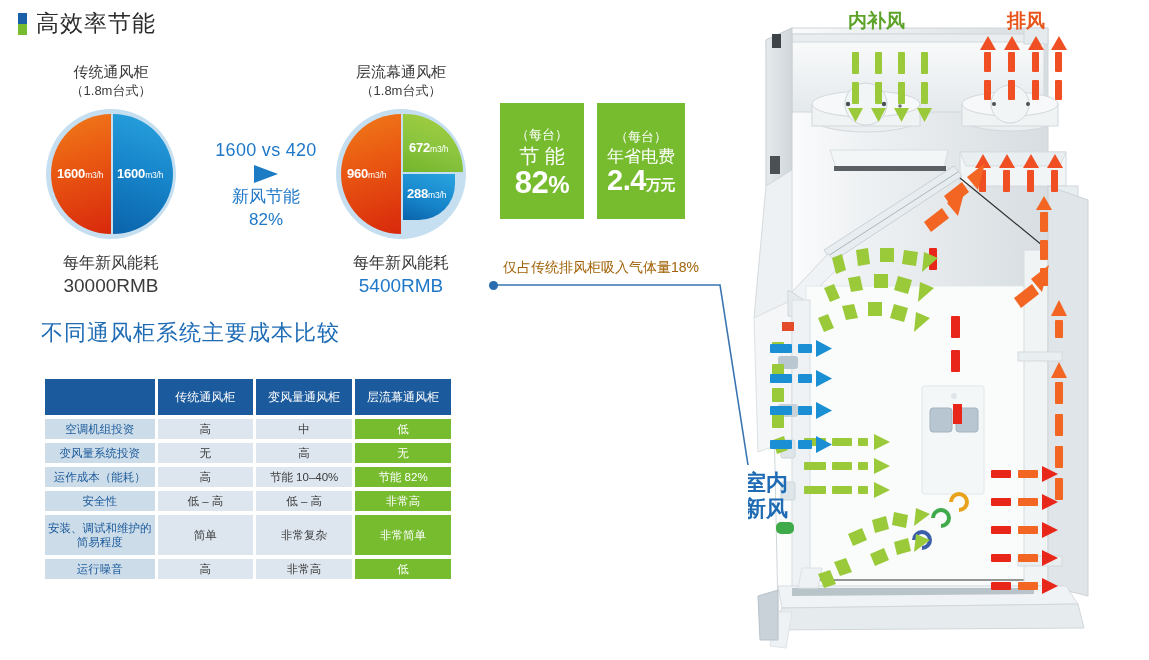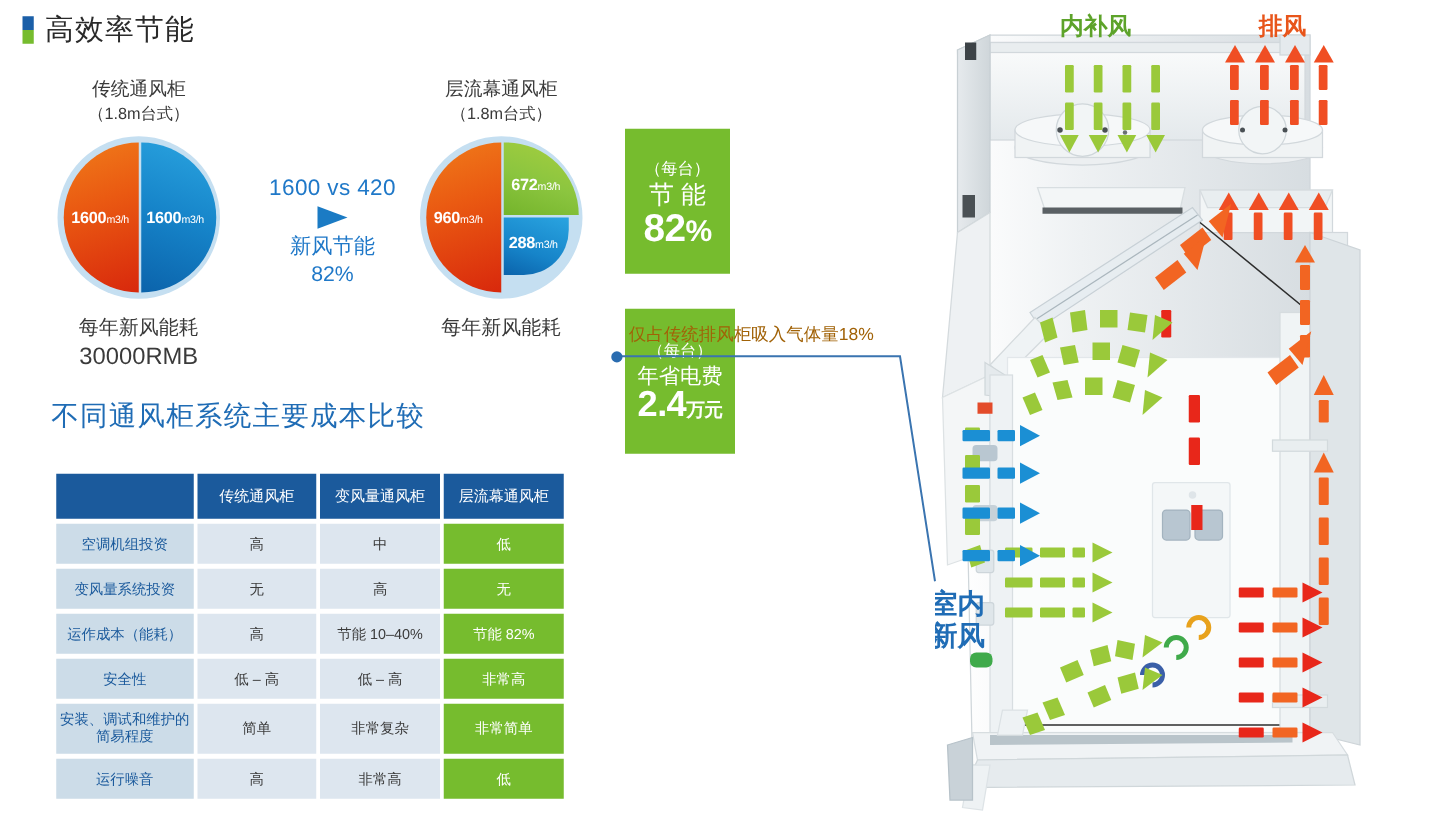--- a/index.html
+++ b/index.html
@@ -68,21 +68,21 @@
 
   
   .mid { position: absolute; left: 196px; top: 140px; width: 140px; text-align: center; color: #1f78c8; }
   .mid .m1 { font-size: 18px; letter-spacing: 0.3px; }
   .mid .marrow { margin: 4px auto 3px; width: 0; height: 0;
     border-top: 9px solid transparent; border-bottom: 9px solid transparent;
     border-left: 24px solid #1b7bc4; }
   .mid .m2 { font-size: 17px; line-height: 1.35; }
 
   
-  .badges { position: absolute; left: 500px; top: 103px; display: flex; gap: 28px; flex-direction: column; }
+  .badges { position: absolute; left: 500px; top: 103px; display: flex; gap: 13px; }
   .badge {
     background: #76bc2e; color: #fff; width: 84px; height: 116px;
     display: flex; flex-direction: column; align-items: center; justify-content: center;
     padding-top: 2px;
   }
   .badge .b1 { font-size: 13px; margin-bottom: 2px; }
   .badge .b2 { font-size: 20px; line-height: 1.05; }
   .badge .b3 { font-size: 31px; font-weight: 700; line-height: 1.02; letter-spacing: -0.5px; }
   .badge .b3 .sm { font-size: 15px; font-weight: 700; }
   .badge.w2 { width: 88px; }
@@ -110,21 +110,21 @@
   .cmp-table {
     position: absolute; left: 42px; top: 375px;
     border-collapse: separate; border-spacing: 3px 4px;
     width: 412px;
   }
   .cmp-table th {
     background: #1b5a9c; color: #ffffff; font-weight: 400;
     font-size: 12px; height: 36px; text-align: center; vertical-align: middle;
   }
   .cmp-table th.blank { background: #1b5a9c; }
-  .cmp-table td { height: 32px; text-align: center; vertical-align: middle; font-size: 11.5px; }
+  .cmp-table td { height: 20px; text-align: center; vertical-align: middle; font-size: 11.5px; }
   .cmp-table td.rowlabel { background: #ccdce8; color: #1b5a9c; font-size: 11.5px; }
   .cmp-table td.val { background: #dde6ef; color: #3b3b3b; }
   .cmp-table td.green { background: #76bc2e; color: #ffffff; }
   .cmp-table col.c1 { width: 112px; }
   .cmp-table col.c2 { width: 98px; }
   .cmp-table col.c3 { width: 98px; }
   .cmp-table col.c4 { width: 98px; }
   .cmp-table tr.tall td { height: 40px; line-height: 1.25; }
 
   
@@ -190,20 +190,21 @@
         <div class="half half-left"></div>
         <div class="q-green"></div>
         <div class="q-blue"></div>
         <div class="pie-lbl" style="left:6px; top:52px;"><span>960</span><span class="u">m3/h</span></div>
         <div class="pie-lbl" style="left:68px; top:26px;"><span>672</span><span class="u">m3/h</span></div>
         <div class="pie-lbl" style="left:66px; top:72px;"><span>288</span><span class="u">m3/h</span></div>
       </div>
     </div>
     <div class="pie-foot" style="margin-top:14px;">
       <div class="f1">每年新风能耗</div>
+      <div class="f2 blue">5400RMB</div>
     </div>
   </div>
 
   <div class="badges">
     <div class="badge">
       <div class="b1">（每台）</div>
       <div class="b2">节 能</div>
       <div class="b3"><span>82</span><span class="sm" style="font-size:24px;">%</span></div>
     </div>
     <div class="badge w2">

